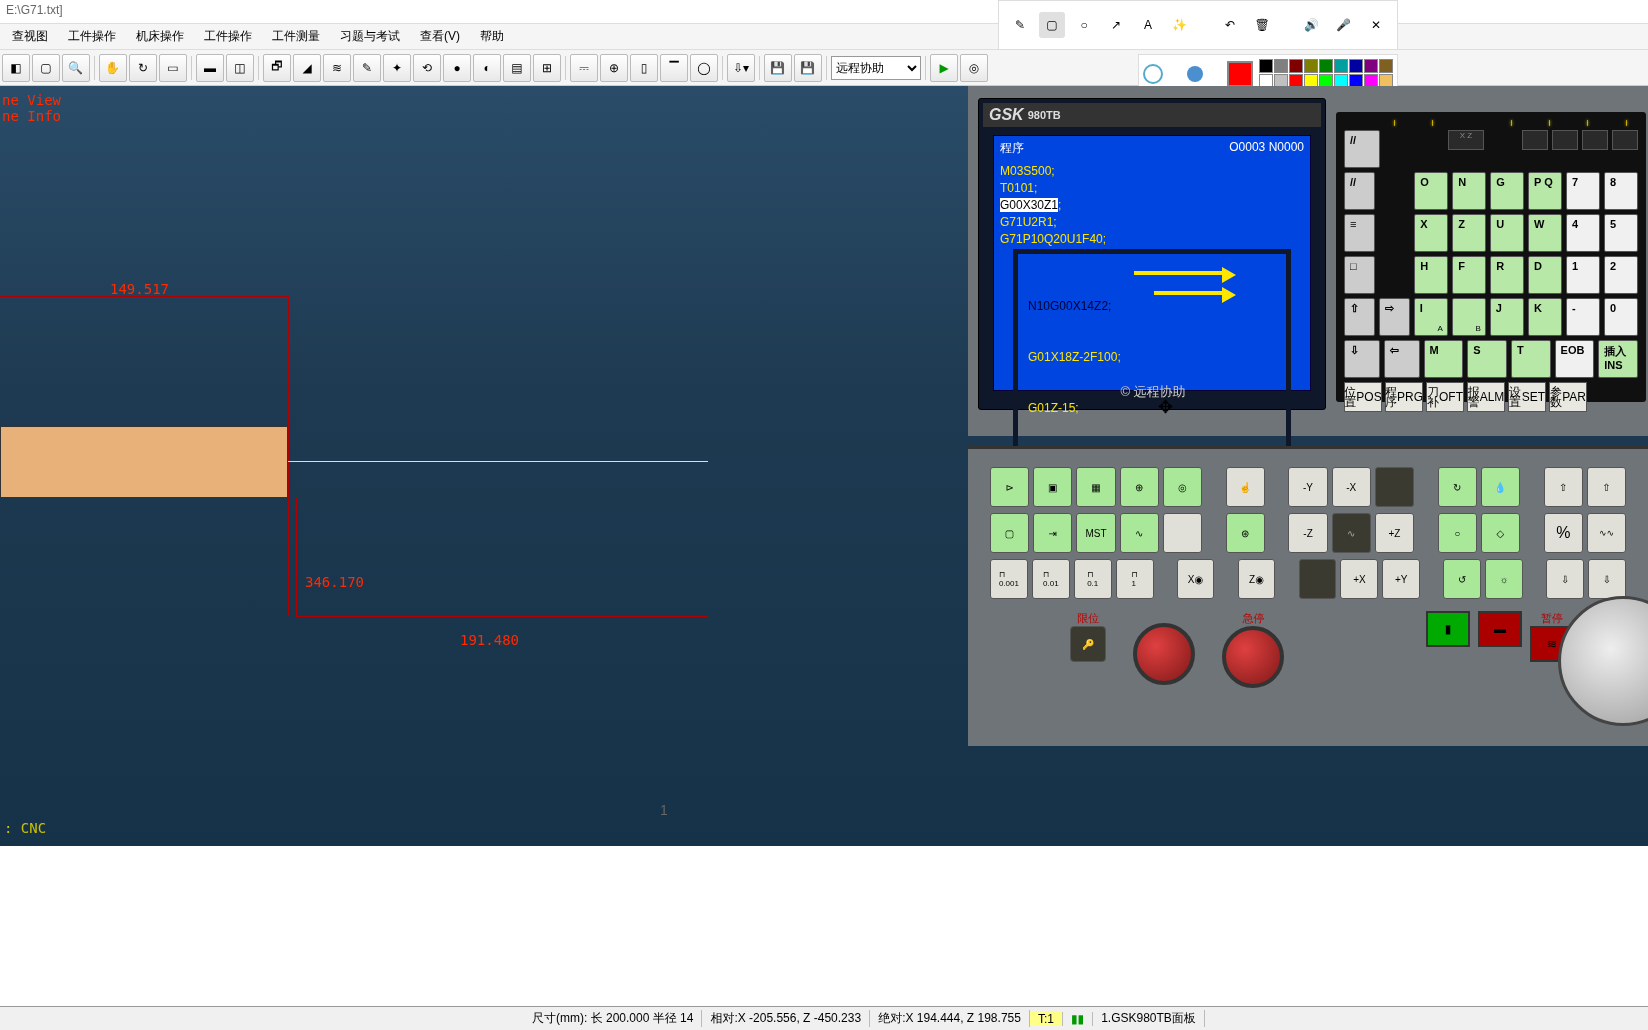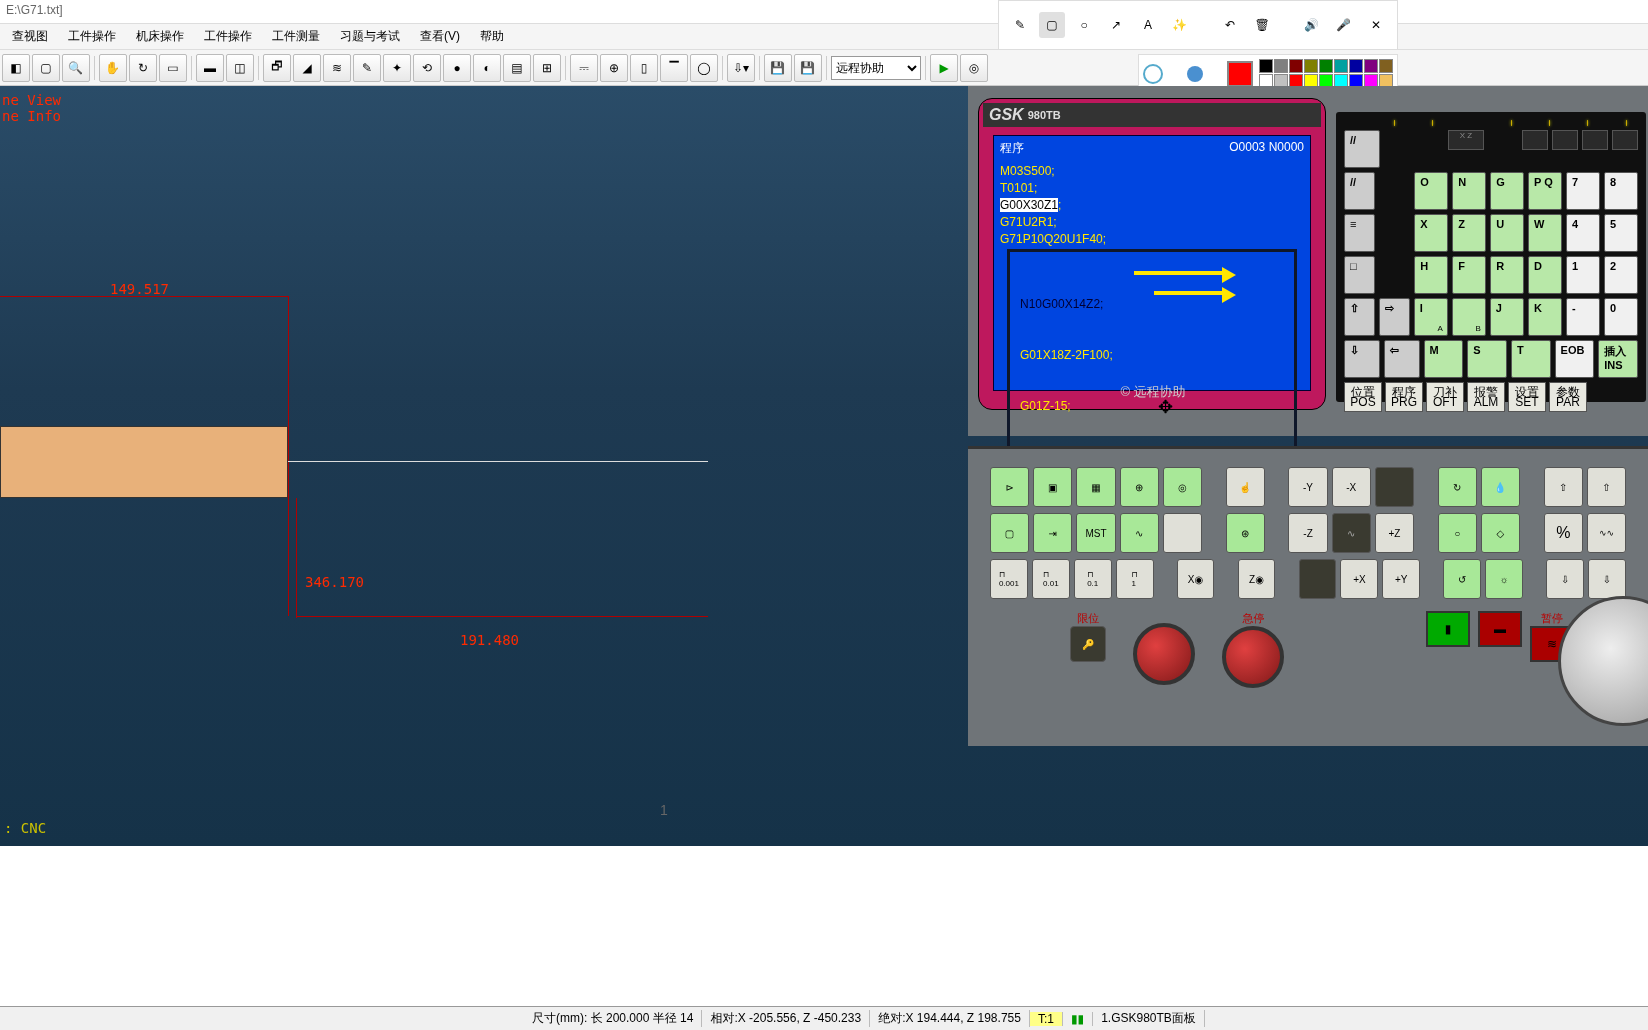--- a/index.html
+++ b/index.html
@@ -13,43 +13,43 @@
 .tb-combo{width:90px;height:24px;border:1px solid #999;background:#fff}
 .main-area{position:relative;height:760px;background:linear-gradient(180deg,#2a4c68 0%,#1e3a52 40%,#153248 100%)}
 .overlay-text{position:absolute;color:#ff2a00;font-family:monospace;font-size:14px}
 .overlay-yellow{position:absolute;color:#ccc200;font-family:monospace;font-size:14px}
 .workpiece{position:absolute;left:0;top:340px;width:288px;height:72px;background:#e8b17a;border:1px solid #333}
 .vline{position:absolute;width:1px;background:#b10000}
 .hline{position:absolute;height:1px;background:#b10000}
 .white-hline{position:absolute;height:1px;background:#ddd}
 .cnc-panel{position:absolute;right:0;top:0;width:680px;height:770px}
 .display-unit{position:absolute;left:0;top:0;width:680px;height:350px;background:#6f7478}
-.display-bezel{position:absolute;left:10px;top:12px;width:348px;height:312px;background:#be185d;border:1px solid #000;border-radius:14px}
+.display-bezel{position:absolute;left:10px;top:12px;width:348px;height:312px;background:#0f172a;border:1px solid #000;border-radius:3px}
 .brand-strip{position:absolute;left:4px;top:4px;width:338px;height:24px;background:#333;display:flex;align-items:center;justify-content:flex-start;padding-left:6px}
 .brand-strip span{color:#ddd;font-style:italic;font-weight:bold;font-size:16px}
 .screen{position:absolute;left:14px;top:36px;width:318px;height:256px;background:#0045e0;border:1px solid #003}
 .screen-hdr{display:flex;justify-content:space-between;padding:4px 6px;color:#fff;font-family:monospace;font-size:13px}
 .code-lines{padding:2px 6px;color:#ffe600;font-family:"Courier New",monospace;font-size:13px;line-height:17px;font-weight:normal}
 .code-lines div{white-space:pre}
 .code-hilite{background:#fff;color:#000;display:inline}
-.red-box{border:3px solid #0f172a;margin:1px 7px;padding:10px}
+.red-box{border:5px solid #0f172a;margin:1px 13px;padding:10px}
 .screen-ftr{position:absolute;bottom:4px;left:6px;right:6px;color:#fff;font-family:monospace;font-size:12px}
 .screen-ftr .r{text-align:right}
 .brand-bottom{position:absolute;left:0;bottom:8px;width:348px;text-align:center;color:#ccc;font-size:13px}
 .keypad{position:absolute;left:368px;top:26px;width:310px;height:290px;background:#101010;border-radius:3px;padding:8px}
 .led-row{display:flex;gap:38px;justify-content:flex-end;padding-right:12px;margin-bottom:4px;margin-left:50px}
 .led{width:6px;height:6px;border-radius:50%;background:#cfae00;box-shadow:0 0 3px #ff0}
 .key-row{display:flex;gap:4px;margin-bottom:4px}
 .key{width:40px;height:38px;background:#e8e8e0;border:1px solid #555;border-radius:2px;display:flex;align-items:flex-start;justify-content:flex-start;padding:3px 5px;font-size:11px;font-weight:bold;cursor:pointer;position:relative}
 .key.g{background:#b8e8a8}
 .key.w{background:#f0f0f0}
 .key.d{background:#ccc}
 .key .sub{position:absolute;bottom:2px;right:4px;font-size:8px;font-weight:normal}
 .fn-row{display:flex;gap:3px;margin-top:4px}
-.fn-key{width:38px;height:30px;background:#e8e8e0;border:1px solid #555;font-size:8px;display:flex;flex-direction:column;align-items:center;justify-content:center;cursor:pointer;line-height:10px}
+.fn-key{width:38px;height:30px;background:#e8e8e0;border:1px solid #555;font-size:8px;display:flex;flex-direction:row;align-items:center;justify-content:center;cursor:pointer;line-height:10px}
 .control-unit{position:absolute;left:0;top:360px;width:680px;height:300px;background:#6f7478;border-top:3px solid #333}
 .ctrl-inner{padding:18px 22px}
 .ctrl-row{display:flex;gap:4px;margin-bottom:6px;align-items:center}
 .ctrl-btn{width:40px;height:40px;background:#e0e0d8;border:1px solid #555;border-radius:3px;display:flex;align-items:center;justify-content:center;cursor:pointer;font-size:10px}
 .ctrl-btn.g{background:#a8e898}
 .ctrl-btn.blk{background:#3a3a30;color:#aaa}
 .ctrl-gap{width:16px}
 .ctrl-label{width:40px;text-align:center;font-size:11px;color:#b00}
 .estop{width:62px;height:62px;border-radius:50%;background:radial-gradient(circle at 35% 35%,#e04040,#801818);border:4px solid #333;cursor:pointer}
 .bbutton{width:44px;height:36px;border:2px solid #333;cursor:pointer;display:flex;align-items:center;justify-content:center}

